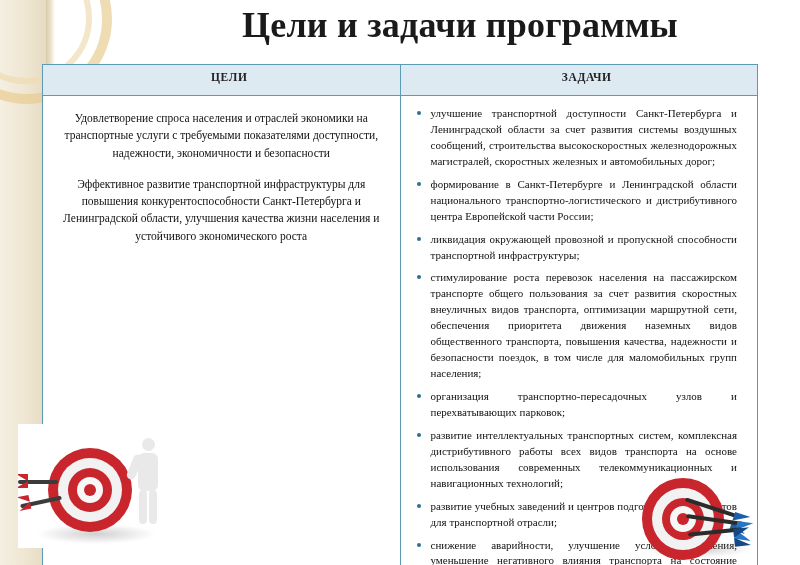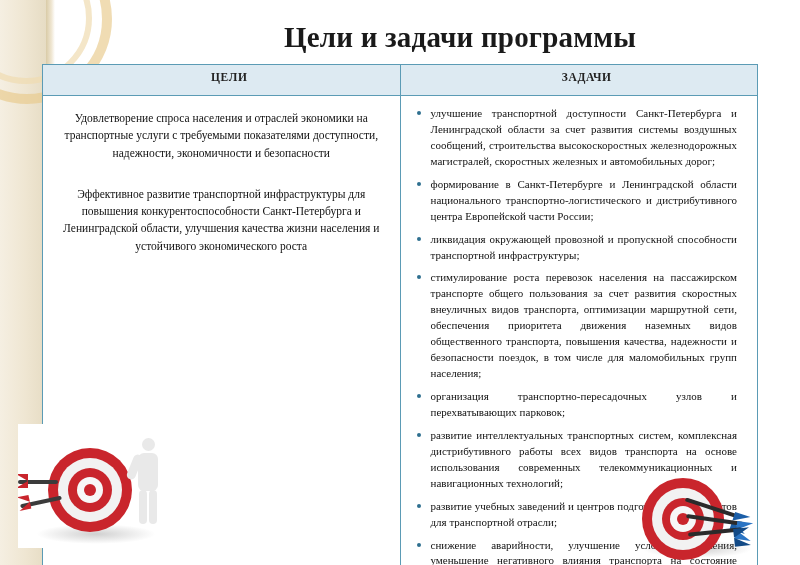--- a/index.html
+++ b/index.html
@@ -45,25 +45,25 @@
     position: absolute;
     left: -40px; top: -48px;
     width: 120px; height: 120px;
     border: 6px solid #f0dcb0;
     border-radius: 50%;
     opacity: 0.7;
   }
   .title {
     position: absolute;
     left: 150px;
-    top: 21px;
+    top: 4px;
     width: 620px;
     text-align: center;
     font-family: "Liberation Serif", serif;
-    font-size: 29px;
+    font-size: 36px;
     font-weight: bold;
     color: #1a1a1a;
     letter-spacing: 0.2px;
   }
   
   .table-wrap {
     position: absolute;
     left: 42px;
     top: 64px;
     width: 716px;
@@ -98,21 +98,21 @@
     color: #111;
   }
   td.tasks {
     background: #ffffff;
     padding: 10px 12px 10px 8px;
     font-size: 11px;
     line-height: 1.45;
     color: #111;
   }
   .goal-block {
-    margin-bottom: 24px;
+    margin-bottom: 14px;
   }
   .goal-block:last-child { margin-bottom: 16px; }
   ul.task-list {
     margin: 0;
     padding: 0 0 0 14px;
     list-style: none;
   }
   ul.task-list li {
     position: relative;
     margin: 0 8px 7px 0;

